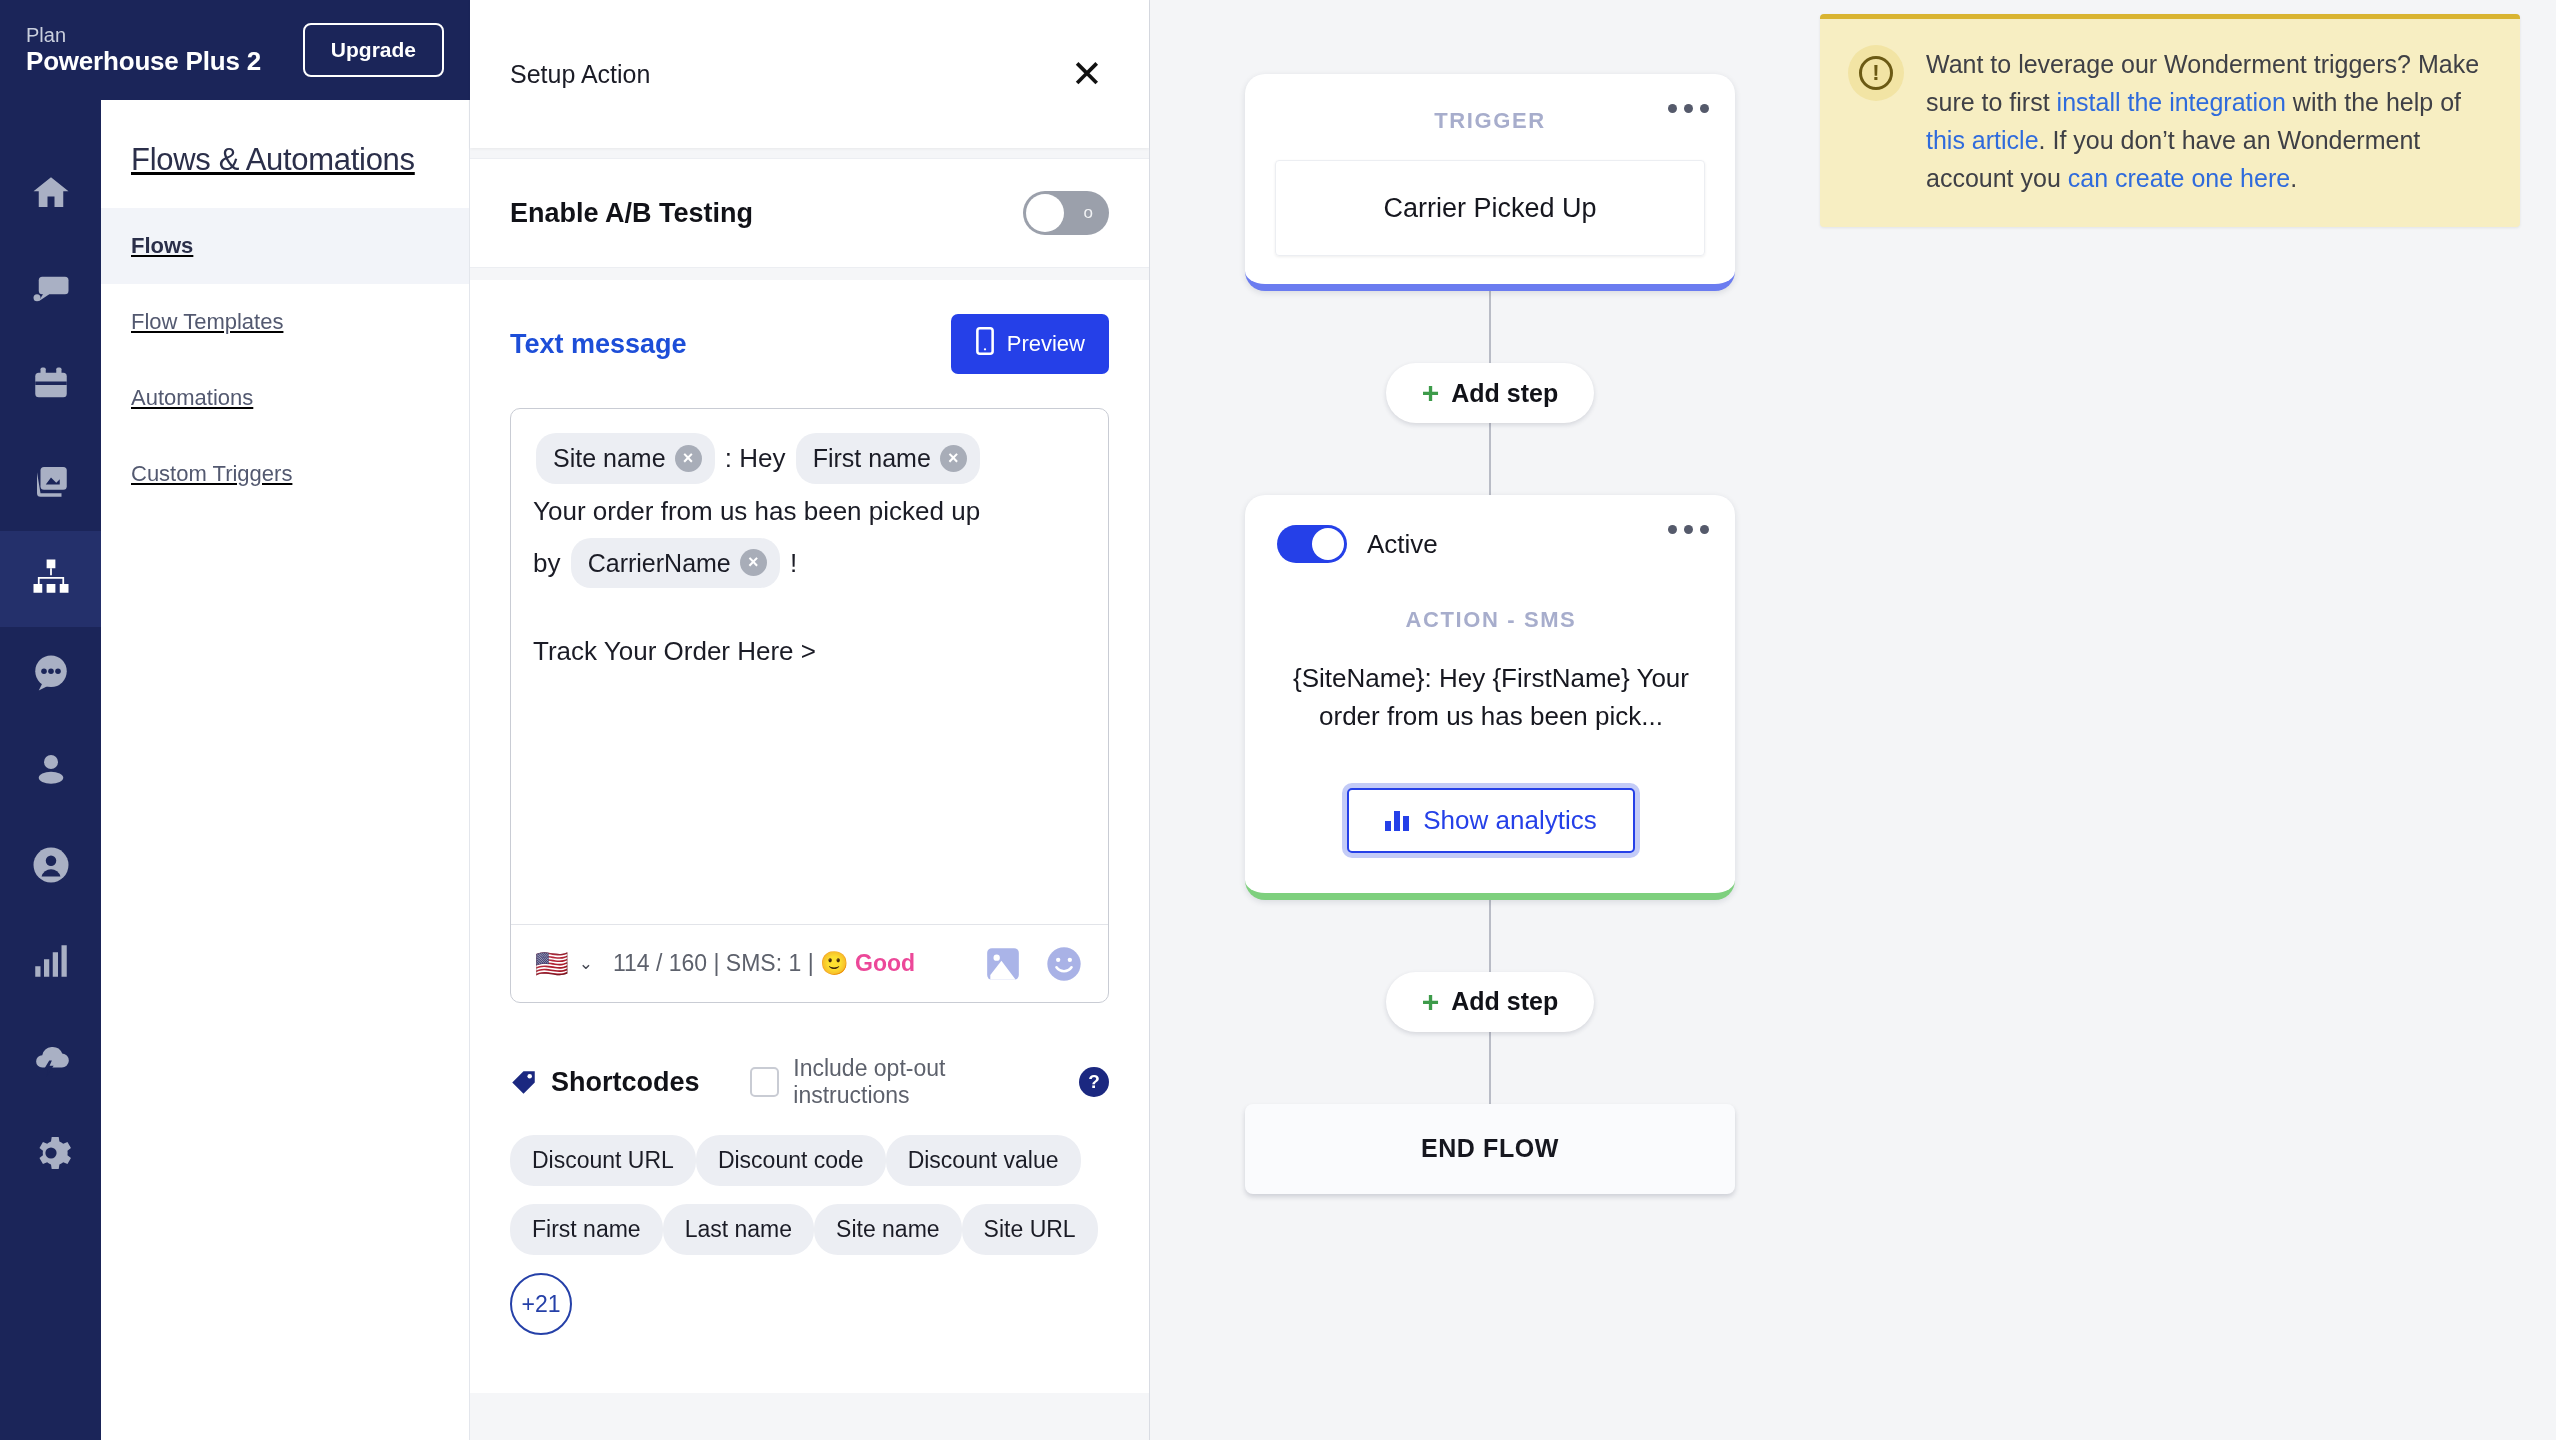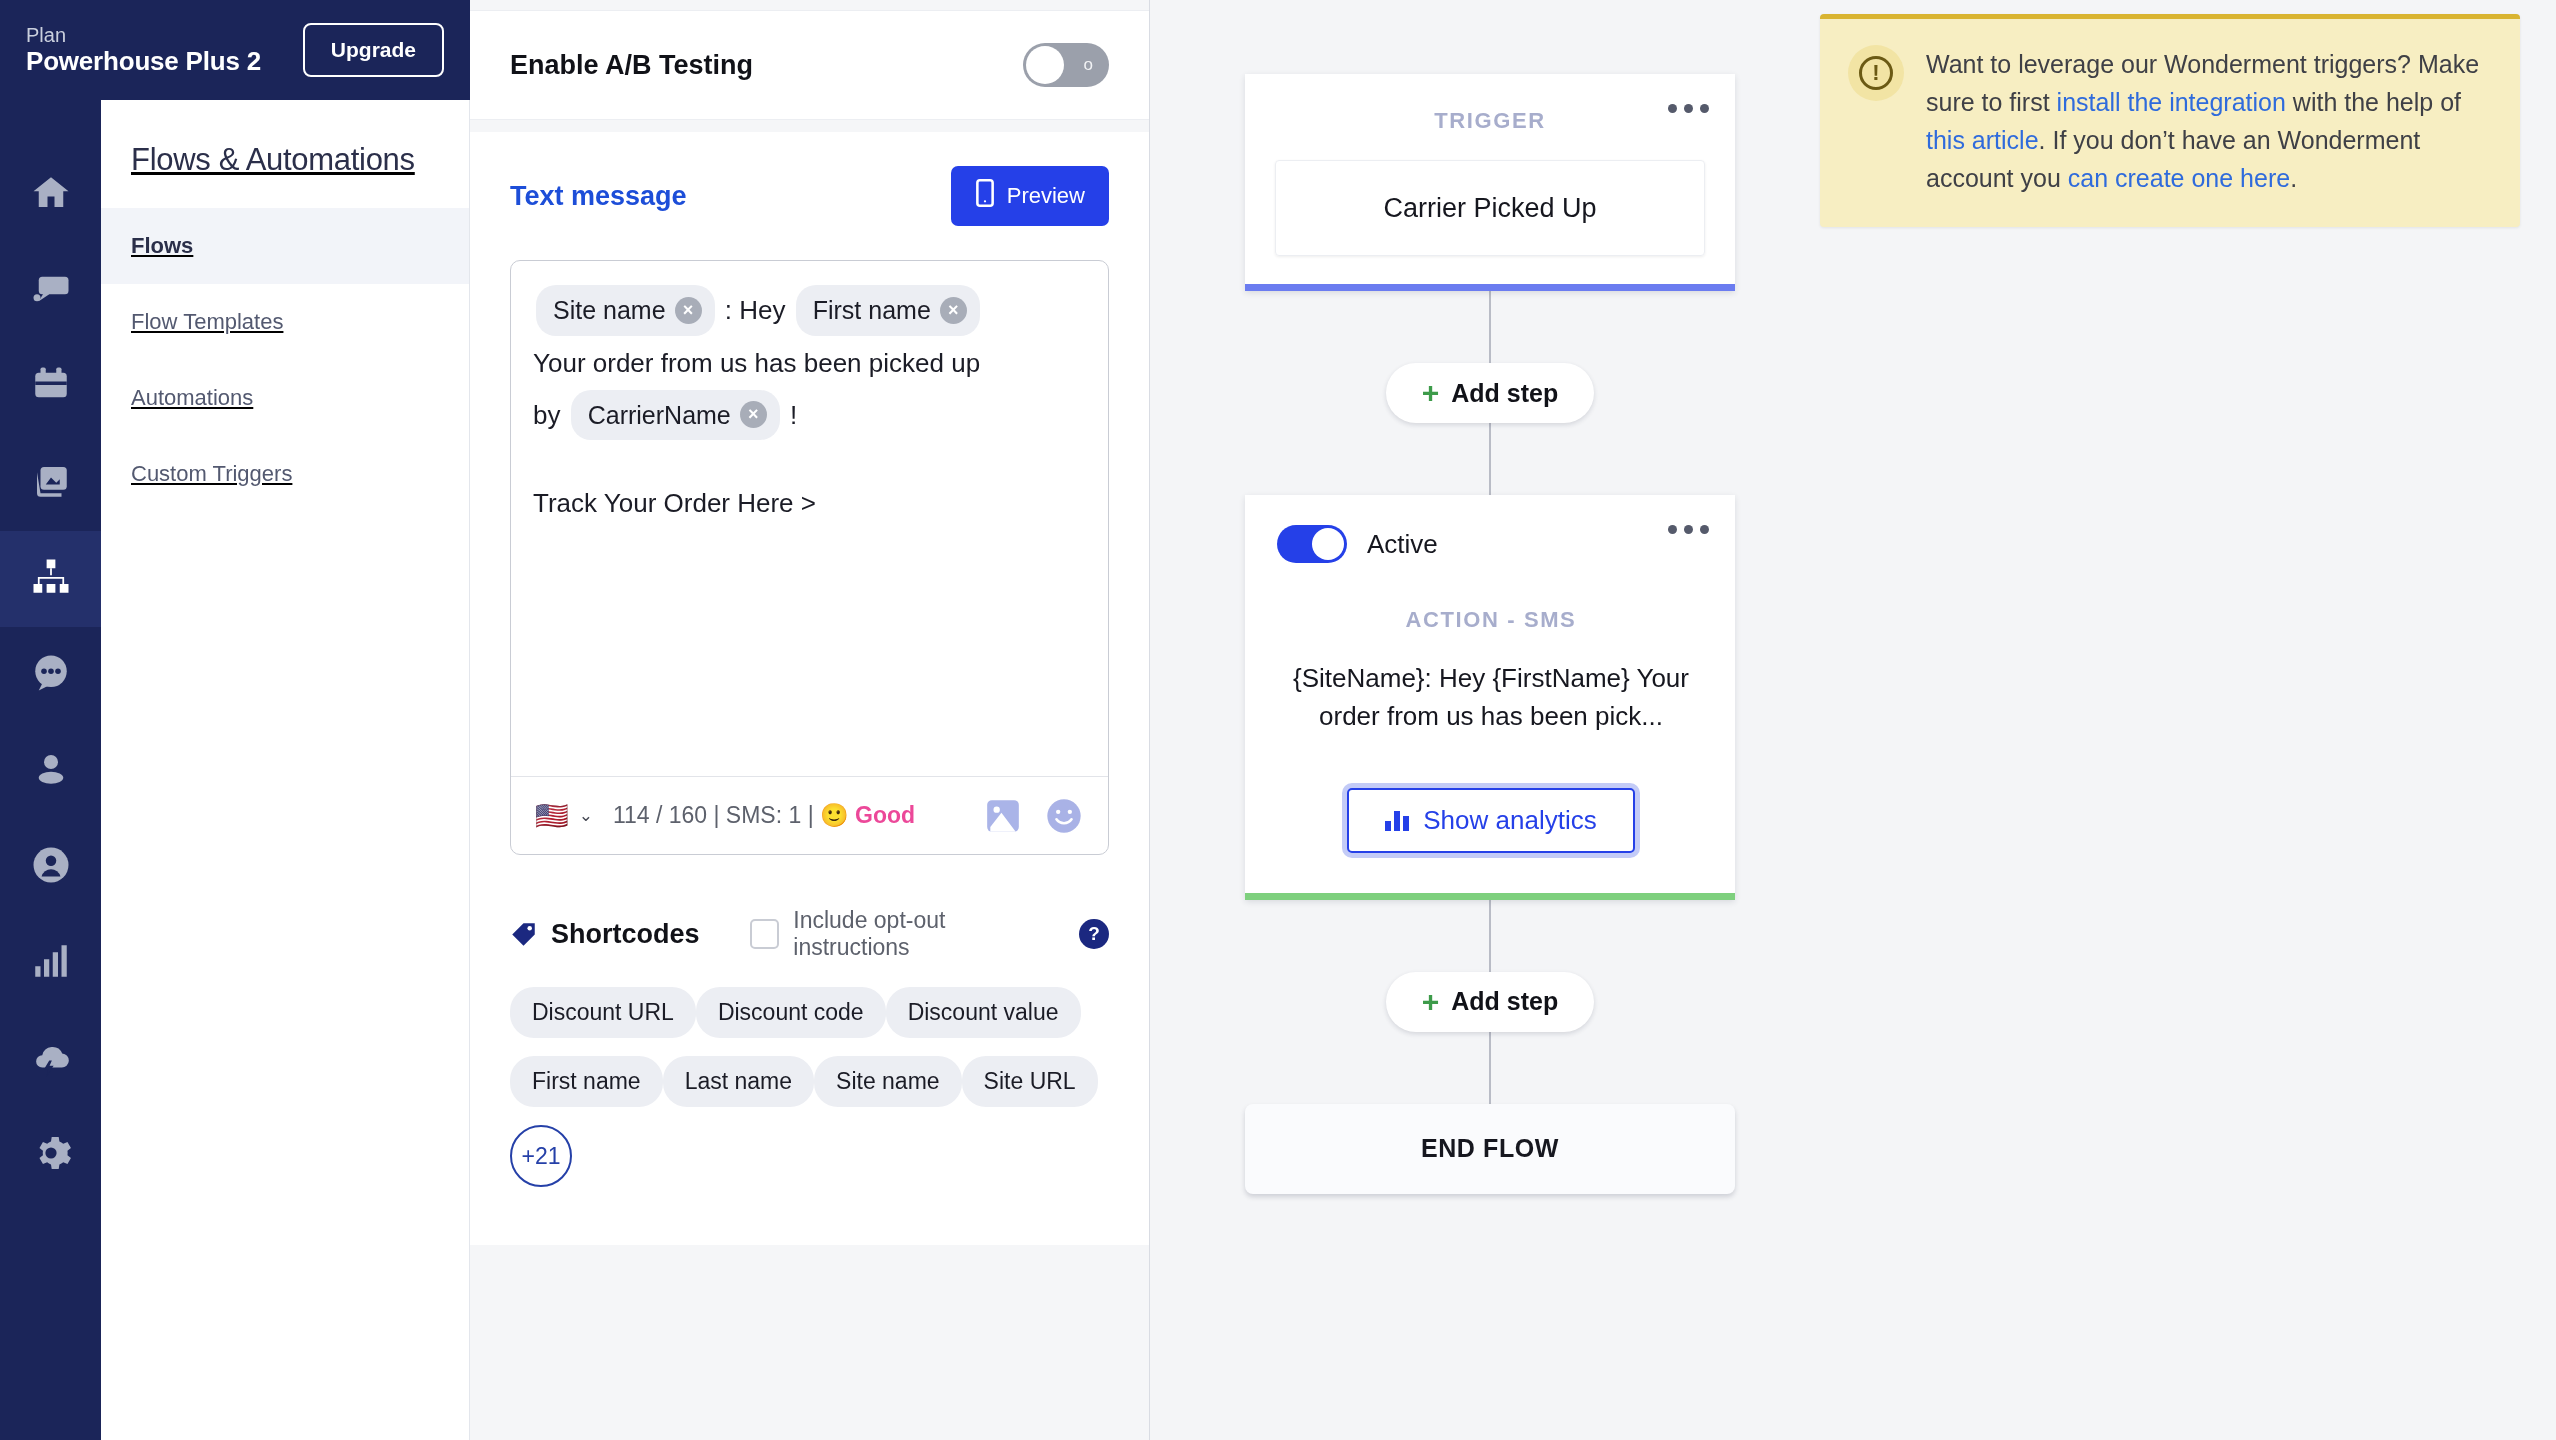--- a/index.html
+++ b/index.html
@@ -186,21 +186,21 @@
   }
 
   
   .canvas { position:absolute; left:1150px; top:0; width:1406px; height:1440px; background:#f4f5f7; }
 
   .flow-col {
     position:absolute; left: 95px; top: 0; width: 490px;
     display:flex; flex-direction:column; align-items:center;
   }
   .node-card {
-    width: 490px; background:#fff; border-radius: 0;
+    width: 490px; background:#fff; border-radius: 20px;
     box-shadow: 0 2px 6px rgba(24,30,60,0.12);
     position: relative;
   }
   .trigger-card { margin-top: 74px; padding: 34px 30px 28px 30px; border-bottom: 7px solid #6b7cf0; }
   .dots { position:absolute; right: 26px; top: 30px; display:flex; gap:7px; cursor:pointer;}
   .dots i { width:9px;height:9px;border-radius:50%;background:#555a6b; display:block;}
   .node-kicker {
     text-align:center; font-size: 22px; font-weight:700;
     letter-spacing: 1.6px; color:#a7adcc; margin-bottom: 26px;
   }
@@ -408,20 +408,24 @@
     <div class="nav-item">
       <span>Automations</span>
     </div>
     <div class="nav-item">
       <span>Custom Triggers</span>
     </div>
   </div>
 
   <div class="setup-panel">
 
+    <div class="panel-head">
+      <div class="panel-title">Setup Action</div>
+      <div class="close-x">✕</div>
+    </div>
 
     <div class="ab-row">
       <div class="ab-label">Enable A/B Testing</div>
       <div class="toggle-off">
         <span class="knob"></span>
         <span class="off-mark">o</span>
       </div>
     </div>
 
     <div class="msg-section">

